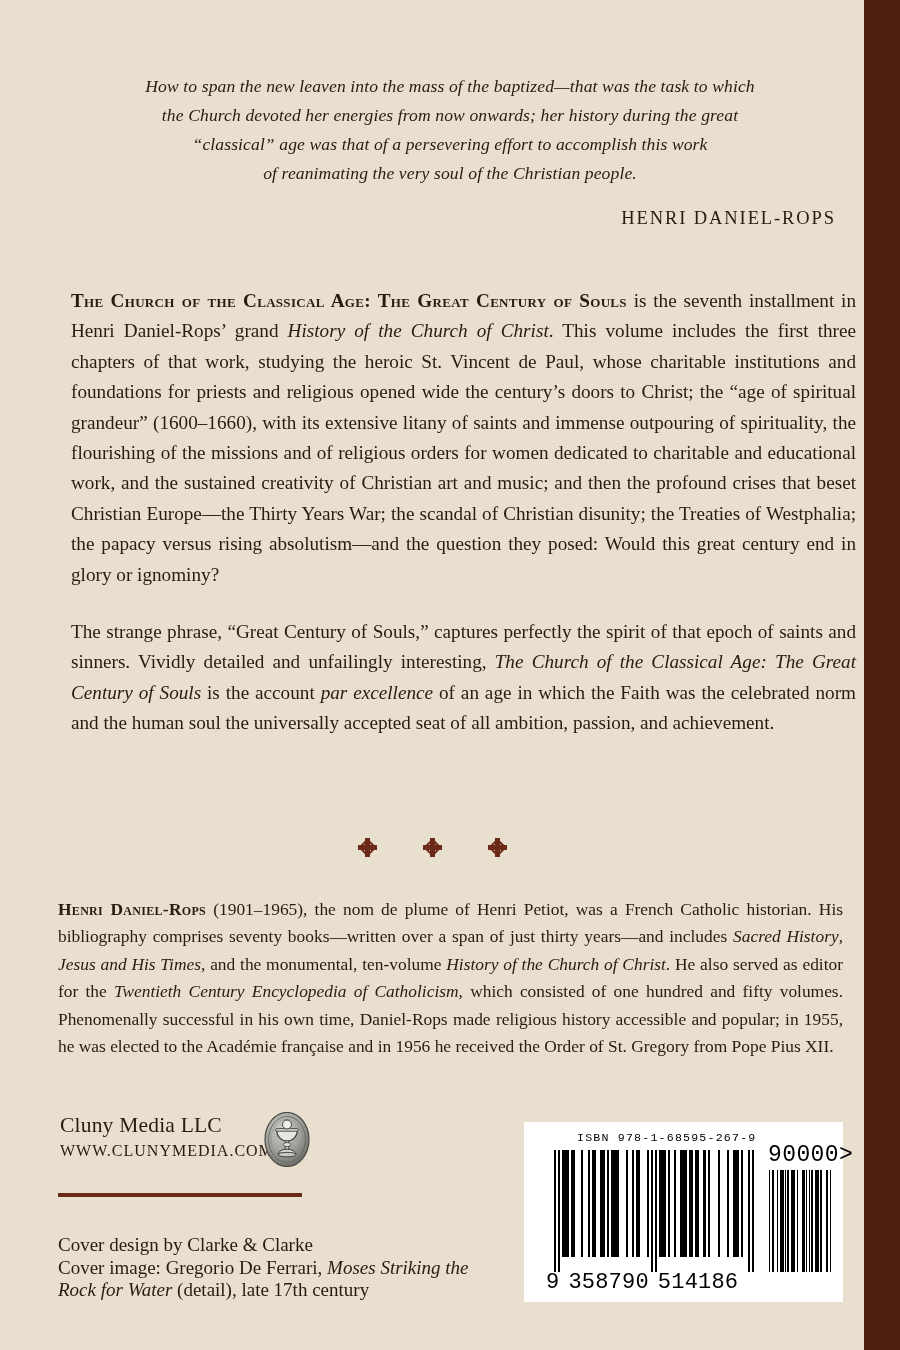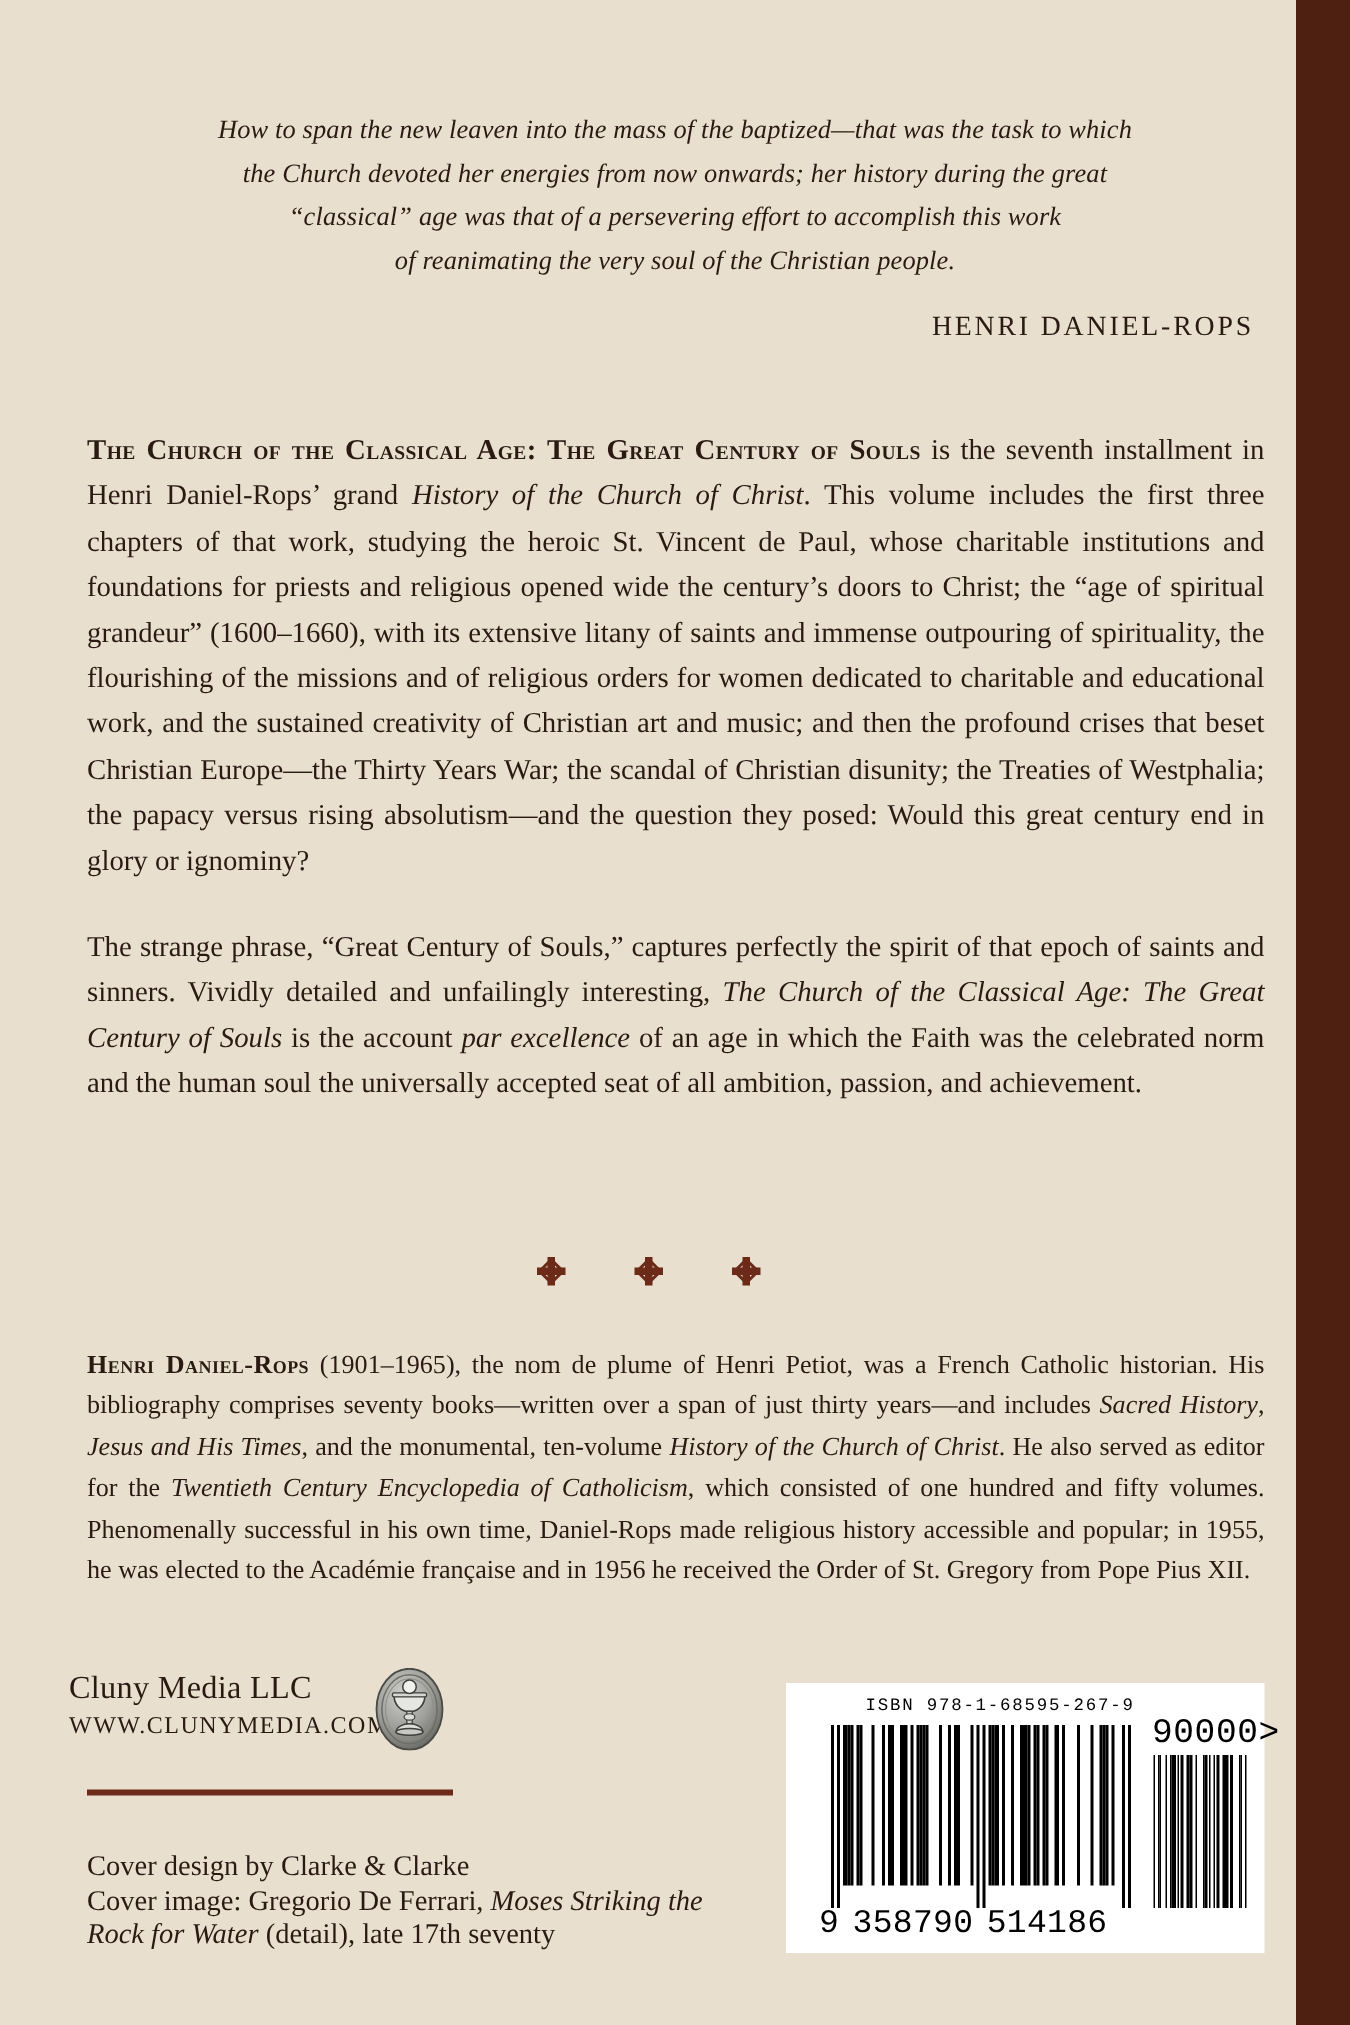--- a/index.html
+++ b/index.html
@@ -57,21 +57,21 @@
     text-align: right;
     font-size: 18.5px;
     letter-spacing: 1.9px;
     font-variant: small-caps;
     text-transform: uppercase;
   }
 
   
   #body-copy {
     position: absolute;
-    left: 58px;
+    left: 71px;
     top: 286px;
     width: 785px;
   }
   .para {
     font-size: 19.2px;
     line-height: 30.4px;
     text-align: justify;
     text-justify: inter-word;
     margin: 0 0 27px 0;
     hyphens: none;
@@ -139,21 +139,21 @@
   }
   #bio .para {
     font-size: 17.4px;
     line-height: 27.4px;
     margin: 0;
   }
 
   
   #publisher {
     position: absolute;
-    left: 46px;
+    left: 60px;
     top: 1112px;
     width: 300px;
   }
   #pub-name {
     font-size: 21.5px;
     line-height: 27px;
     letter-spacing: 0.2px;
   }
   #pub-url {
     font-size: 16px;
@@ -315,21 +315,21 @@
           <path d="M14.2 42.4 a8.8 5.2 0 0 1 17.6 0 z" fill="#dcdcd8" stroke="#3f3f3b" stroke-width="1"></path>
           <ellipse cx="23" cy="42.6" rx="9" ry="2.3" fill="#c7c7c3" stroke="#3f3f3b" stroke-width="1"></ellipse>
         </svg>
       </div>
     </div>
 
     <div id="rule"></div>
 
     <div id="credits">
       <div>Cover design by Clarke &amp; Clarke</div>
-      <div><span>Cover image: Gregorio De Ferrari, </span><span class="ital">Moses Striking the Rock for Water</span><span> (detail), late 17th seventy</span></div>
+      <div><span>Cover image: Gregorio De Ferrari, </span><span class="ital">Moses Striking the Rock for Water</span><span> (detail), late 17th century</span></div>
     </div>
 
     <div id="barcode-box">
       <div id="isbn-text">ISBN 978-1-68595-267-9</div>
       <div id="ean-main">
           <div class="bar" style="left: 0px; width: 2.10526px;"></div>
           <div class="bar" style="left: 4.21053px; width: 2.10526px;"></div>
           <div class="bar short" style="left: 8.42105px; width: 2.10526px;"></div>
           <div class="bar short" style="left: 10.5263px; width: 2.10526px;"></div>
           <div class="bar short" style="left: 12.6316px; width: 2.10526px;"></div>

